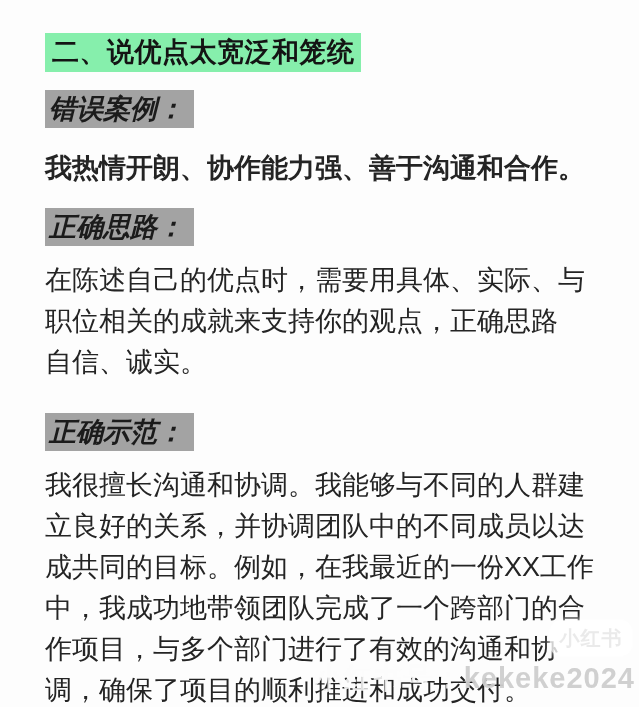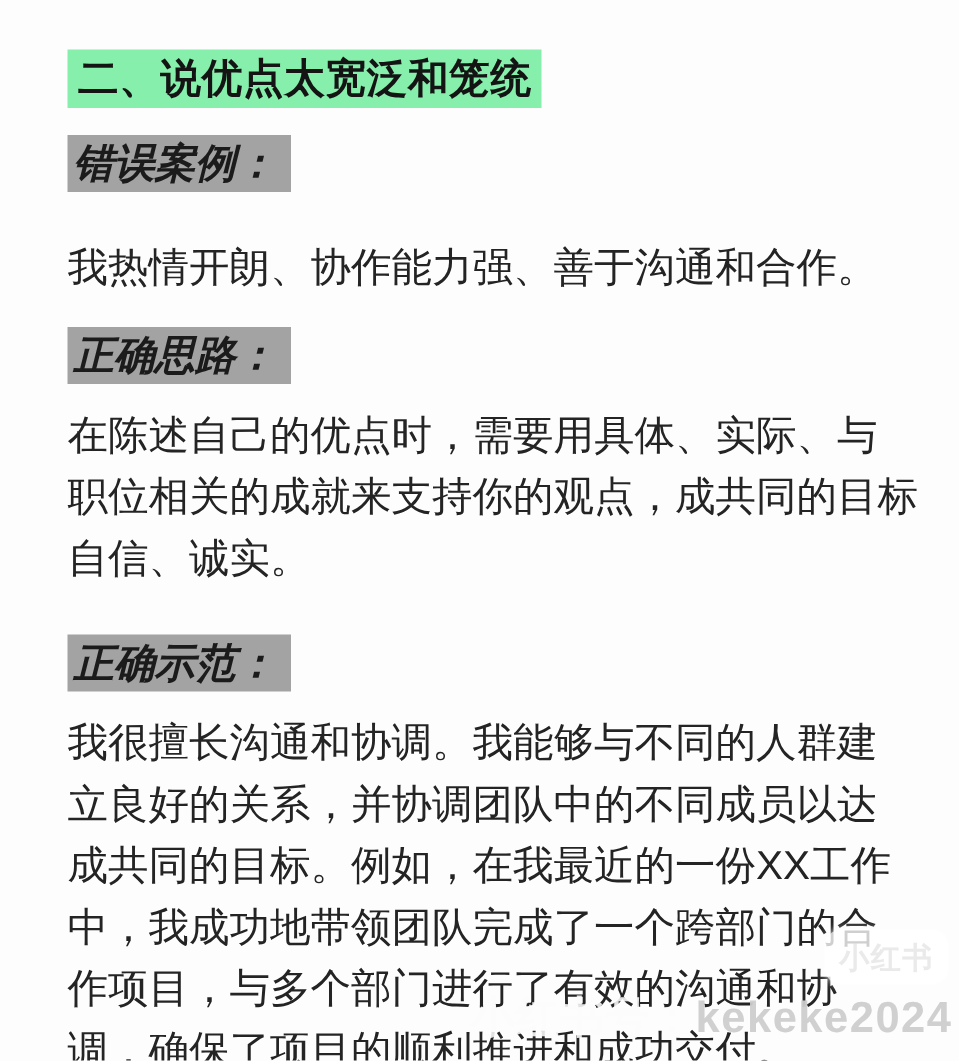--- a/index.html
+++ b/index.html
@@ -47,21 +47,21 @@
     line-height: 38px;
     padding: 0 10px 0 4px;
   }
   .para {
     font-size: 27px;
     line-height: 41px;
     color: #242424;
     white-space: pre;
     margin-top: 12px;
   }
-  .para-1 { margin-top: 30px; }
+  .para-1 { margin-top: 20px; font-weight: bold; }
   .para-2 { margin-top: 14px; }
   .para-3 { margin-top: 14px; }
 
   
   .wm-badge {
     position: absolute;
     top: 620px;
     right: 7px;
     width: 82px;
     height: 36px;
@@ -106,21 +106,21 @@
 
   <div class="label-row label-row-1">
     <span class="hl-green">错误案例：</span>
   </div>
   <div class="para para-1">我热情开朗、协作能力强、善于沟通和合作。</div>
 
   <div class="label-row label-row-2">
     <span class="hl-green">正确思路：</span>
   </div>
   <div class="para para-2">在陈述自己的优点时，需要用具体、实际、与
-职位相关的成就来支持你的观点，成共同的目标
+职位相关的成就来支持你的观点，正确思路
 自信、诚实。</div>
 
   <div class="label-row label-row-3">
     <span class="hl-green">正确示范：</span>
   </div>
   <div class="para para-3">我很擅长沟通和协调。我能够与不同的人群建
 立良好的关系，并协调团队中的不同成员以达
 成共同的目标。例如，在我最近的一份XX工作
 中，我成功地带领团队完成了一个跨部门的合
 作项目，与多个部门进行了有效的沟通和协

